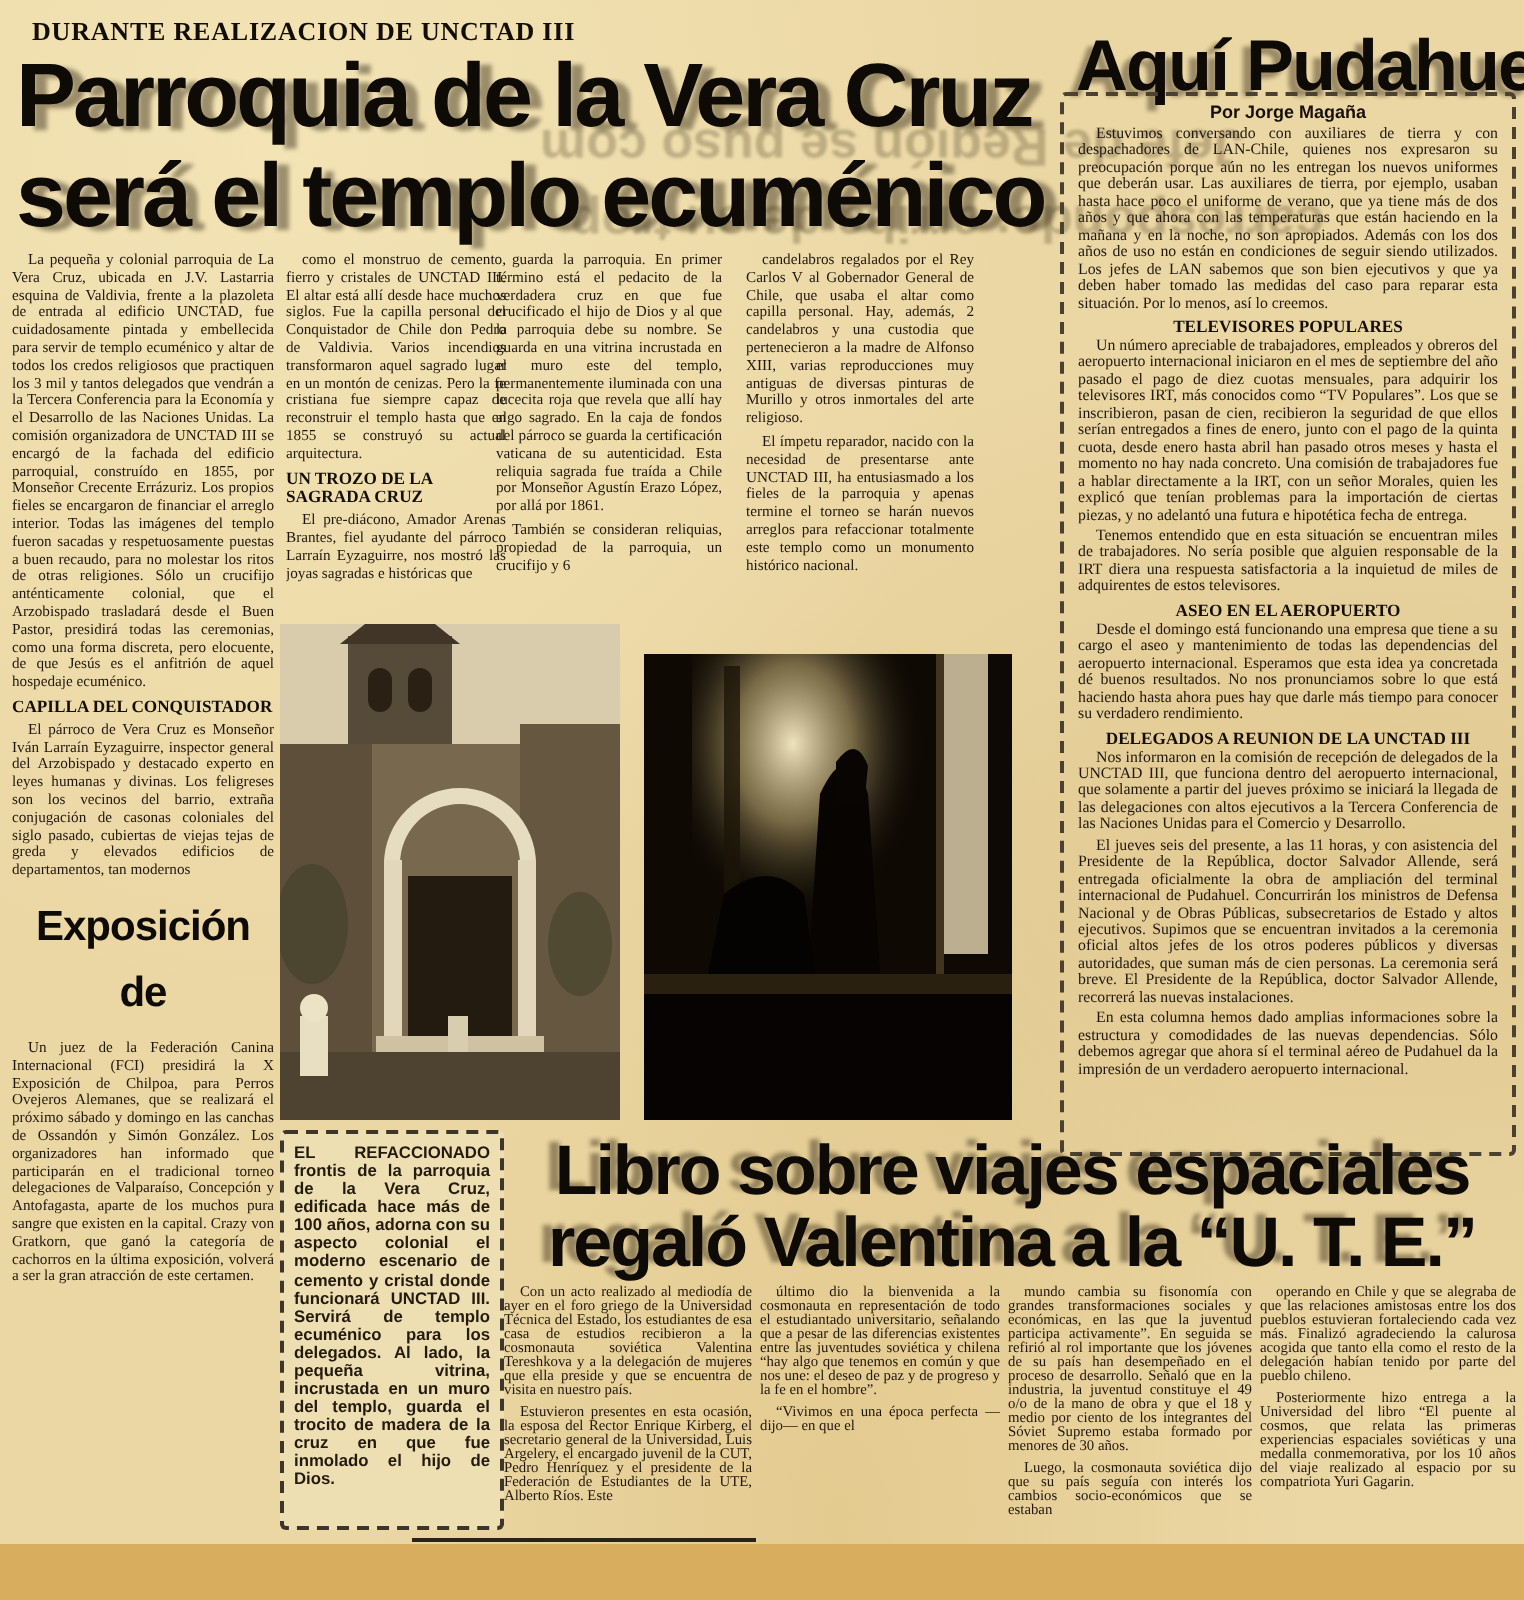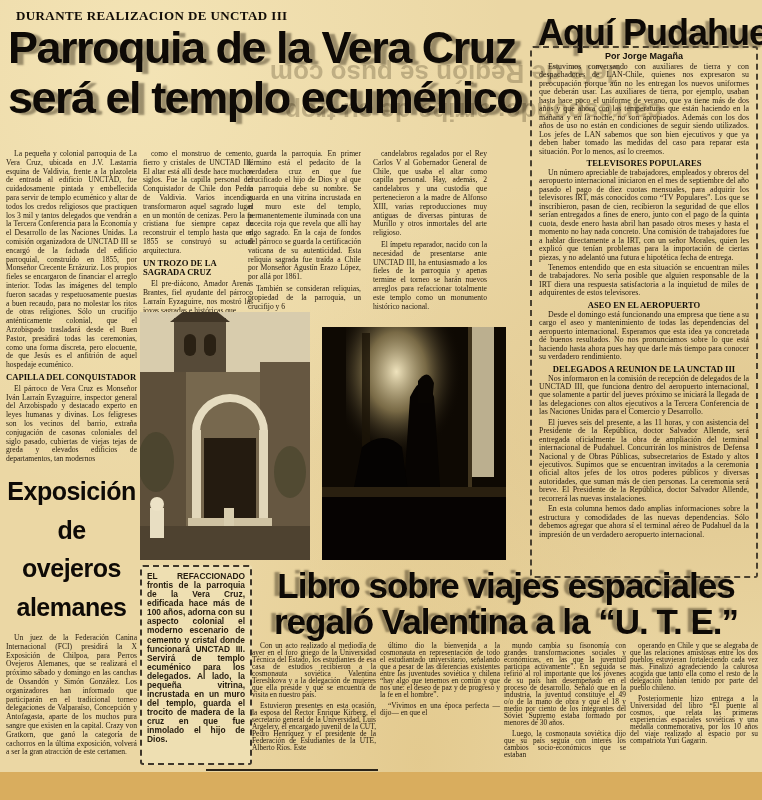--- a/index.html
+++ b/index.html
@@ -13,24 +13,24 @@
     font-family:"Liberation Serif", serif;color:#1b140c;
   }
   .bottom-strip{position:absolute;left:0;top:772px;width:762px;height:28px;background:#d9ad5e;}
   .ghost{position:absolute;transform:scale(-1,-1);color:rgba(46,34,12,.25);
     font-family:"Liberation Sans",sans-serif;font-weight:bold;filter:blur(.7px);white-space:nowrap;}
   .kicker{position:absolute;left:16px;top:8px;font-weight:bold;font-size:13px;letter-spacing:.4px;color:#120d07;}
   .headline{position:absolute;left:8px;width:540px;font-family:"Liberation Sans",sans-serif;
     font-weight:bold;font-size:45px;letter-spacing:-1.5px;color:#0e0a06;white-space:nowrap;
     text-shadow:6px 2px 2px rgba(36,26,10,.42);}
   .hl1{top:22px;} .hl2{top:72px;}
-  .col{position:absolute;font-size:7.6px;line-height:1.16;text-align:justify;color:#20170d;overflow:hidden;margin-top:24px;}
+  .col{position:absolute;font-size:7.6px;line-height:1.16;text-align:justify;color:#20170d;overflow:hidden;}
   .col p{margin:0 0 3px 0;text-indent:8px;}
   .subhead{font-weight:bold;text-align:left;font-size:8.6px;margin:3px 0 2px 0;line-height:1.15;color:#140f08;}
-  .dog-head{font-family:"Liberation Sans",sans-serif;font-weight:bold;font-size:25px;
+  .dog-head{font-family:"Liberation Sans",sans-serif;font-weight:bold;font-size:21px;
     text-align:center;line-height:1.55;margin:8px 0 7px 0;color:#0e0a06;letter-spacing:-.5px;}
   .photo{position:absolute;display:block;}
   .caption-box{position:absolute;left:140px;top:565px;width:112px;height:200px;
     border:2px dashed #3e362a;border-radius:3px;background:#eedfb2;padding:5px 5px;box-sizing:border-box;}
   .caption-box p{margin:0;font-family:"Liberation Sans",sans-serif;font-weight:bold;
     font-size:8.4px;line-height:1.08;text-align:justify;color:#241b0e;}
   .pud-title{position:absolute;left:538px;top:12px;width:224px;text-align:center;
     font-family:"Liberation Sans",sans-serif;font-weight:bold;font-size:36px;letter-spacing:-1px;
     color:#0e0a06;text-shadow:-4px 3px 2px rgba(36,26,10,.4);white-space:nowrap;}
   .pud-box{position:absolute;left:530px;top:46px;width:228px;height:532px;box-sizing:border-box;
@@ -59,21 +59,20 @@
   <div class="kicker">DURANTE REALIZACION DE UNCTAD III</div>
   <div class="headline hl1">Parroquia de la Vera Cruz</div>
   <div class="headline hl2">será el templo ecuménico</div>
 
   <div class="col" style="left:6px;top:126px;width:131px;height:644px;">
     <p>La pequeña y colonial parroquia de La Vera Cruz, ubicada en J.V. Lastarria esquina de Valdivia, frente a la plazoleta de entrada al edificio UNCTAD, fue cuidadosamente pintada y embellecida para servir de templo ecuménico y altar de todos los credos religiosos que practiquen los 3 mil y tantos delegados que vendrán a la Tercera Conferencia para la Economía y el Desarrollo de las Naciones Unidas. La comisión organizadora de UNCTAD III se encargó de la fachada del edificio parroquial, construído en 1855, por Monseñor Crecente Errázuriz. Los propios fieles se encargaron de financiar el arreglo interior. Todas las imágenes del templo fueron sacadas y respetuosamente puestas a buen recaudo, para no molestar los ritos de otras religiones. Sólo un crucifijo anténticamente colonial, que el Arzobispado trasladará desde el Buen Pastor, presidirá todas las ceremonias, como una forma discreta, pero elocuente, de que Jesús es el anfitrión de aquel hospedaje ecuménico.</p>
     <div class="subhead">CAPILLA DEL CONQUISTADOR</div>
     <p>El párroco de Vera Cruz es Monseñor Iván Larraín Eyzaguirre, inspector general del Arzobispado y destacado experto en leyes humanas y divinas. Los feligreses son los vecinos del barrio, extraña conjugación de casonas coloniales del siglo pasado, cubiertas de viejas tejas de greda y elevados edificios de departamentos, tan modernos</p>
     <div class="dog-head">
       <div>Exposición de</div>
-      <div>ovejeros alemanes</div>
     </div>
     <p>Un juez de la Federación Canina Internacional (FCI) presidirá la X Exposición de Chilpoa, para Perros Ovejeros Alemanes, que se realizará el próximo sábado y domingo en las canchas de Ossandón y Simón González. Los organizadores han informado que participarán en el tradicional torneo delegaciones de Valparaíso, Concepción y Antofagasta, aparte de los muchos pura sangre que existen en la capital. Crazy von Gratkorn, que ganó la categoría de cachorros en la última exposición, volverá a ser la gran atracción de este certamen.</p>
   </div>
 
   <div class="col" style="left:143px;top:126px;width:110px;height:186px;">
     <p>como el monstruo de cemento, fierro y cristales de UNCTAD III. El altar está allí desde hace muchos siglos. Fue la capilla personal del Conquistador de Chile don Pedro de Valdivia. Varios incendios transformaron aquel sagrado lugar en un montón de cenizas. Pero la fe cristiana fue siempre capaz de reconstruir el templo hasta que en 1855 se construyó su actual arquitectura.</p>
     <div class="subhead">UN TROZO DE LA SAGRADA CRUZ</div>
     <p>El pre-diácono, Amador Arenas Brantes, fiel ayudante del párroco Larraín Eyzaguirre, nos mostró las joyas sagradas e históricas que</p>
   </div>
   <div class="col" style="left:248px;top:126px;width:113px;height:188px;">

